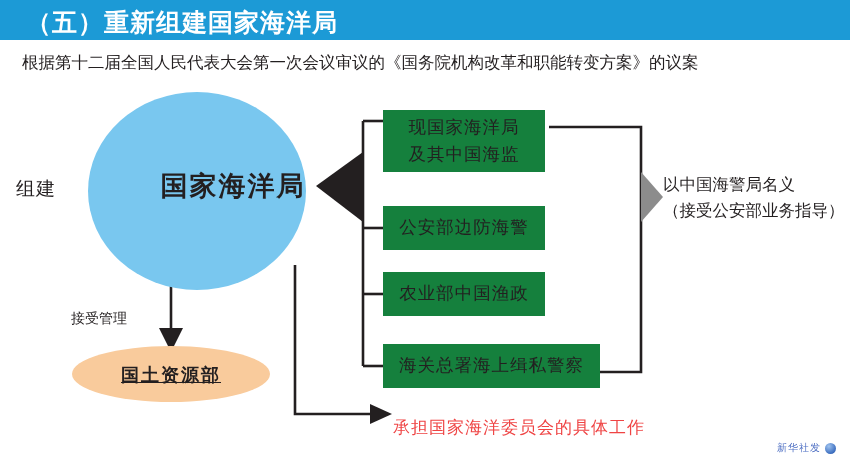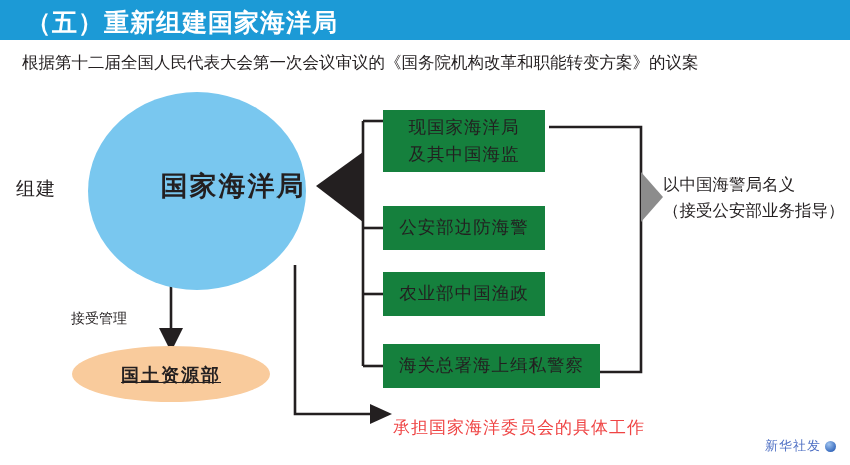--- a/index.html
+++ b/index.html
@@ -153,21 +153,21 @@
   
   .watermark {
     position: absolute;
     right: 14px;
     bottom: 10px;
     display: flex;
     align-items: center;
     gap: 4px;
   }
   .watermark-text {
-    font-size: 13px;
+    font-size: 10px;
     color: #4e6fc3;
     letter-spacing: 1px;
   }
   .watermark-logo {
     width: 11px;
     height: 11px;
     border-radius: 50%;
     background: radial-gradient(circle at 35% 30%, #9fc3ef 0%, #3d6fc0 70%, #274f99 100%);
   }
 

